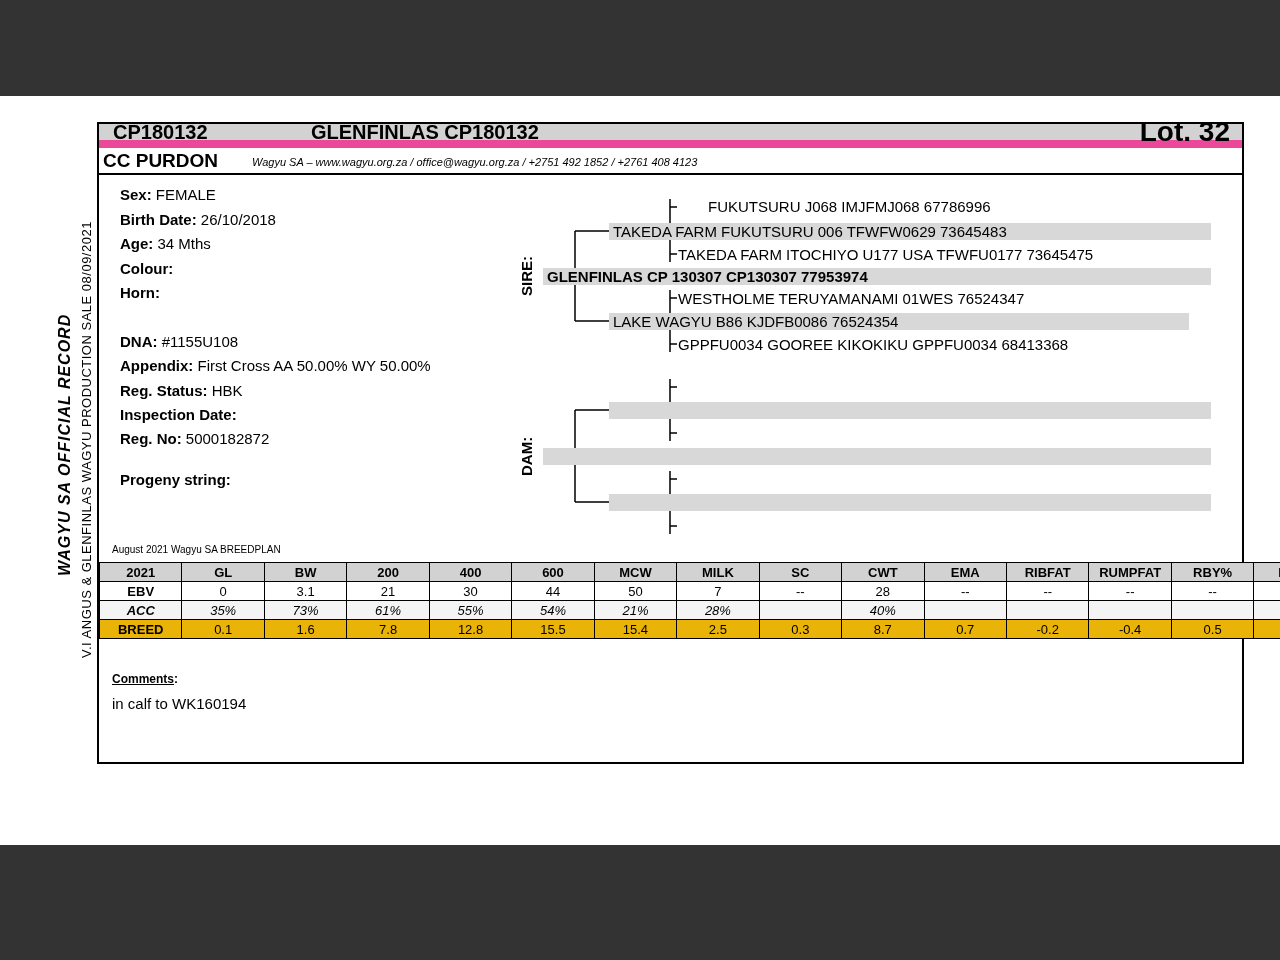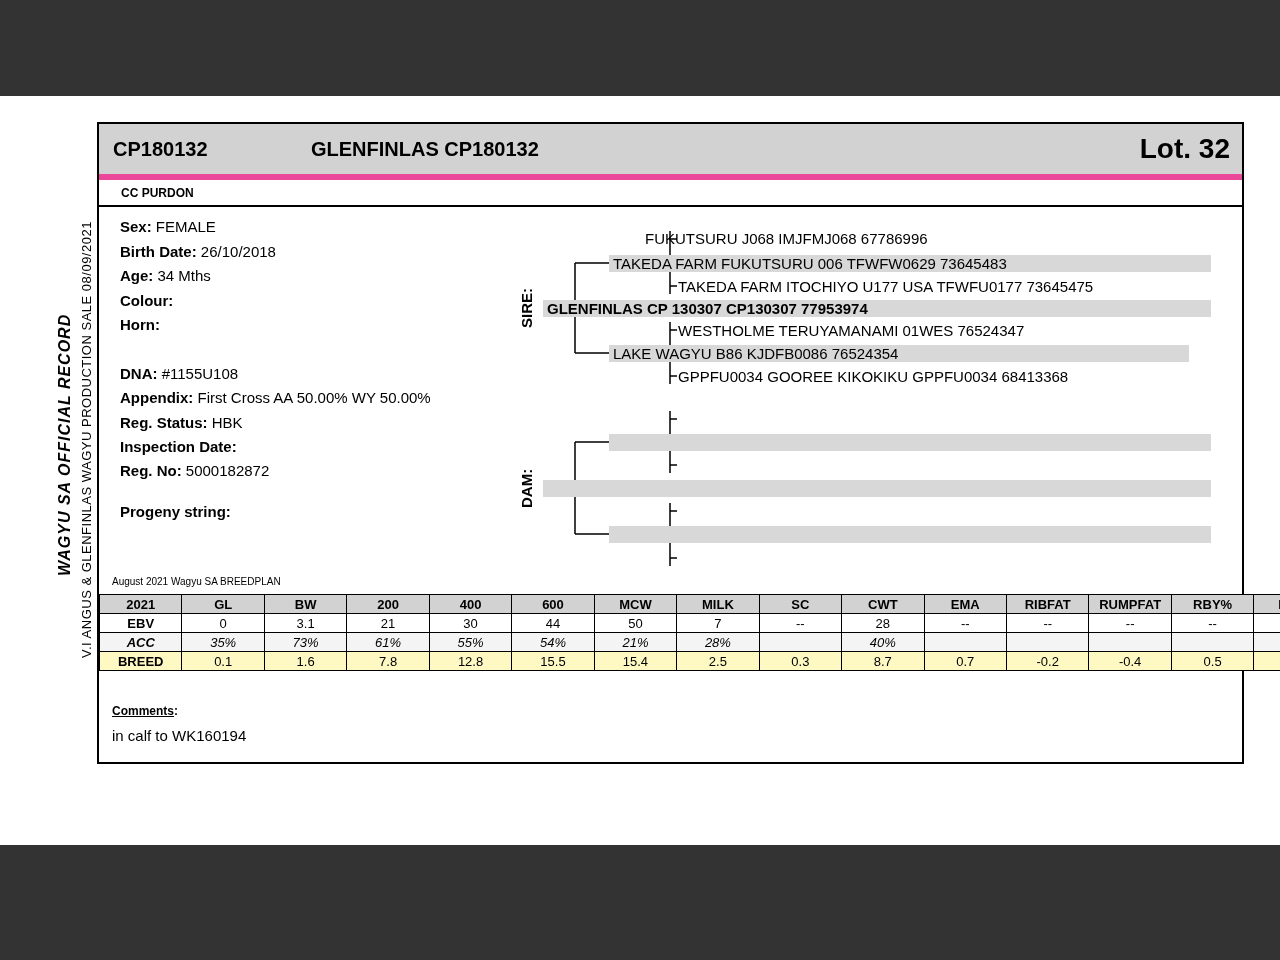--- a/index.html
+++ b/index.html
@@ -12,31 +12,31 @@
 
   .vtext { position: absolute; writing-mode: vertical-rl; transform: rotate(180deg);
            white-space: nowrap; text-align: center; color: #000; }
   .vt-official { left: 56px; top: 300px; height: 290px; width: 24px;
                  font-size: 16px; font-weight: bold; font-style: italic; letter-spacing: 1px; }
   .vt-sale { left: 79px; top: 190px; height: 500px; width: 20px; font-size: 13px; letter-spacing: .5px; }
 
   .doc { position: absolute; left: 97px; top: 122px; width: 1147px; height: 642px;
          border: 2px solid #000; background: #fff; }
 
-  .doc-header { position: relative; height: 56px; background: #d2d2d2; border-bottom: 6px solid #ec4899; }
+  .doc-header { position: relative; height: 24px; background: #d2d2d2; border-bottom: 8px solid #ec4899; }
   .reg-id, .animal-name { position: absolute; top: 50%; transform: translateY(-50%);
                           font-weight: bold; font-size: 20px; white-space: nowrap; }
   .reg-id { left: 14px; }
   .animal-name { left: 212px; text-align: center; }
   .lot { position: absolute; right: 12px; top: 50%; transform: translateY(-50%);
          font-weight: bold; font-size: 28px; white-space: nowrap; }
 
   .doc-subheader { position: relative; height: 27px; border-bottom: 2px solid #000; background: #fff; }
-  .owner { position: absolute; left: 22px; top: 50%; transform: translateY(-50%);
-           font-weight: bold; font-size: 12px; white-space: nowrap; }
+  .owner { position: absolute; left: 4px; top: 50%; transform: translateY(-50%);
+           font-weight: bold; font-size: 19px; white-space: nowrap; }
   .org { position: absolute; left: 153px; top: 55%; transform: translateY(-50%);
          font-style: italic; font-size: 11px; white-space: nowrap; }
 
   .doc-body { position: relative; height: 569px; }
 
   .detail { position: absolute; left: 21px; font-size: 15px; line-height: 20px; white-space: nowrap; }
   .detail b { font-weight: bold; }
 
   .tree { position: absolute; left: 0; top: 0; pointer-events: none; }
 
@@ -51,21 +51,21 @@
 
   .bp-caption { position: absolute; left: 13px; top: 369px; font-size: 10px; white-space: nowrap; }
   .bp-table { position: absolute; left: 0; top: 387px; width: 1238px; border-collapse: collapse;
               table-layout: fixed; font-size: 13px; }
   .bp-table th, .bp-table td { border: 1px solid #000; height: 19px; text-align: center;
                                padding: 0 2px; overflow: hidden; white-space: nowrap; }
   .bp-head th { background: #d2d2d2; font-weight: bold; }
   .rowlabel { font-weight: bold; }
   .bp-ebv td { background: #ffffff; }
   .bp-acc td { background: #f4f4f4; font-style: italic; }
-  .bp-breed td { background: #fef9c3; }
+  .bp-breed td { background: #eab308; }
 
   .comments-label { position: absolute; left: 13px; top: 497px; font-size: 12px; font-weight: bold; }
   .comments-label .u { text-decoration: underline; }
   .comments-text { position: absolute; left: 13px; top: 520px; font-size: 15px; }
 </style>
 </head>
 <body>
 
 <div class="stage">
 
@@ -78,20 +78,21 @@
   <div class="doc">
 
     <div class="doc-header">
       <span class="reg-id">CP180132</span>
       <span class="animal-name">GLENFINLAS CP180132</span>
       <span class="lot">Lot. 32</span>
     </div>
 
     <div class="doc-subheader">
       <span class="owner">CC PURDON</span>
+      <span class="org">Wagyu SA – www.wagyu.org.za / office@wagyu.org.za / +2751 492 1852 / +2761 408 4123</span>
     </div>
 
     <div class="doc-body">
 
       <div class="detail" style="top:10px"><b>Sex:</b> <span>FEMALE</span></div>
       <div class="detail" style="top:35px"><b>Birth Date:</b> <span>26/10/2018</span></div>
       <div class="detail" style="top:59px"><b>Age:</b> <span>34 Mths</span></div>
       <div class="detail" style="top:84px"><b>Colour:</b> <span></span></div>
       <div class="detail" style="top:108px"><b>Horn:</b> <span></span></div>
       <div class="detail" style="top:157px"><b>DNA:</b> <span>#1155U108</span></div>
@@ -106,21 +107,21 @@
                  M571 115 V177 M571 123 H578 M571 169 H578
                  M476 56 V146 M476 56 H510 M476 146 H510
                  M476 235 V327 M476 235 H510 M476 327 H510
                  M571 204 V266 M571 212 H578 M571 258 H578
                  M571 296 V359 M571 304 H578 M571 351 H578" stroke="#000" stroke-width="1.5" fill="none"></path>
       </svg>
 
       <div class="vtext ped-label lbl-sire">SIRE:</div>
       <div class="vtext ped-label lbl-dam">DAM:</div>
 
-      <div class="ped-text" style="left:546px;top:23px">FUKUTSURU J068 IMJFMJ068 67786996</div>
+      <div class="ped-text" style="left:609px;top:23px">FUKUTSURU J068 IMJFMJ068 67786996</div>
       <div class="ped-bar" style="left:510px;top:48px;width:602px">TAKEDA FARM FUKUTSURU 006 TFWFW0629 73645483</div>
       <div class="ped-text" style="left:579px;top:71px">TAKEDA FARM ITOCHIYO U177 USA TFWFU0177 73645475</div>
       <div class="ped-bar subject" style="left:444px;top:93px;width:668px">GLENFINLAS CP 130307 CP130307 77953974</div>
       <div class="ped-text" style="left:579px;top:115px">WESTHOLME TERUYAMANAMI 01WES 76524347</div>
       <div class="ped-bar" style="left:510px;top:138px;width:580px">LAKE WAGYU B86 KJDFB0086 76524354</div>
       <div class="ped-text" style="left:579px;top:161px">GPPFU0034 GOOREE KIKOKIKU GPPFU0034 68413368</div>
 
       <div class="ped-bar" style="left:510px;top:227px;width:602px"></div>
       <div class="ped-bar subject" style="left:444px;top:273px;width:668px"></div>
       <div class="ped-bar" style="left:510px;top:319px;width:602px"></div>

